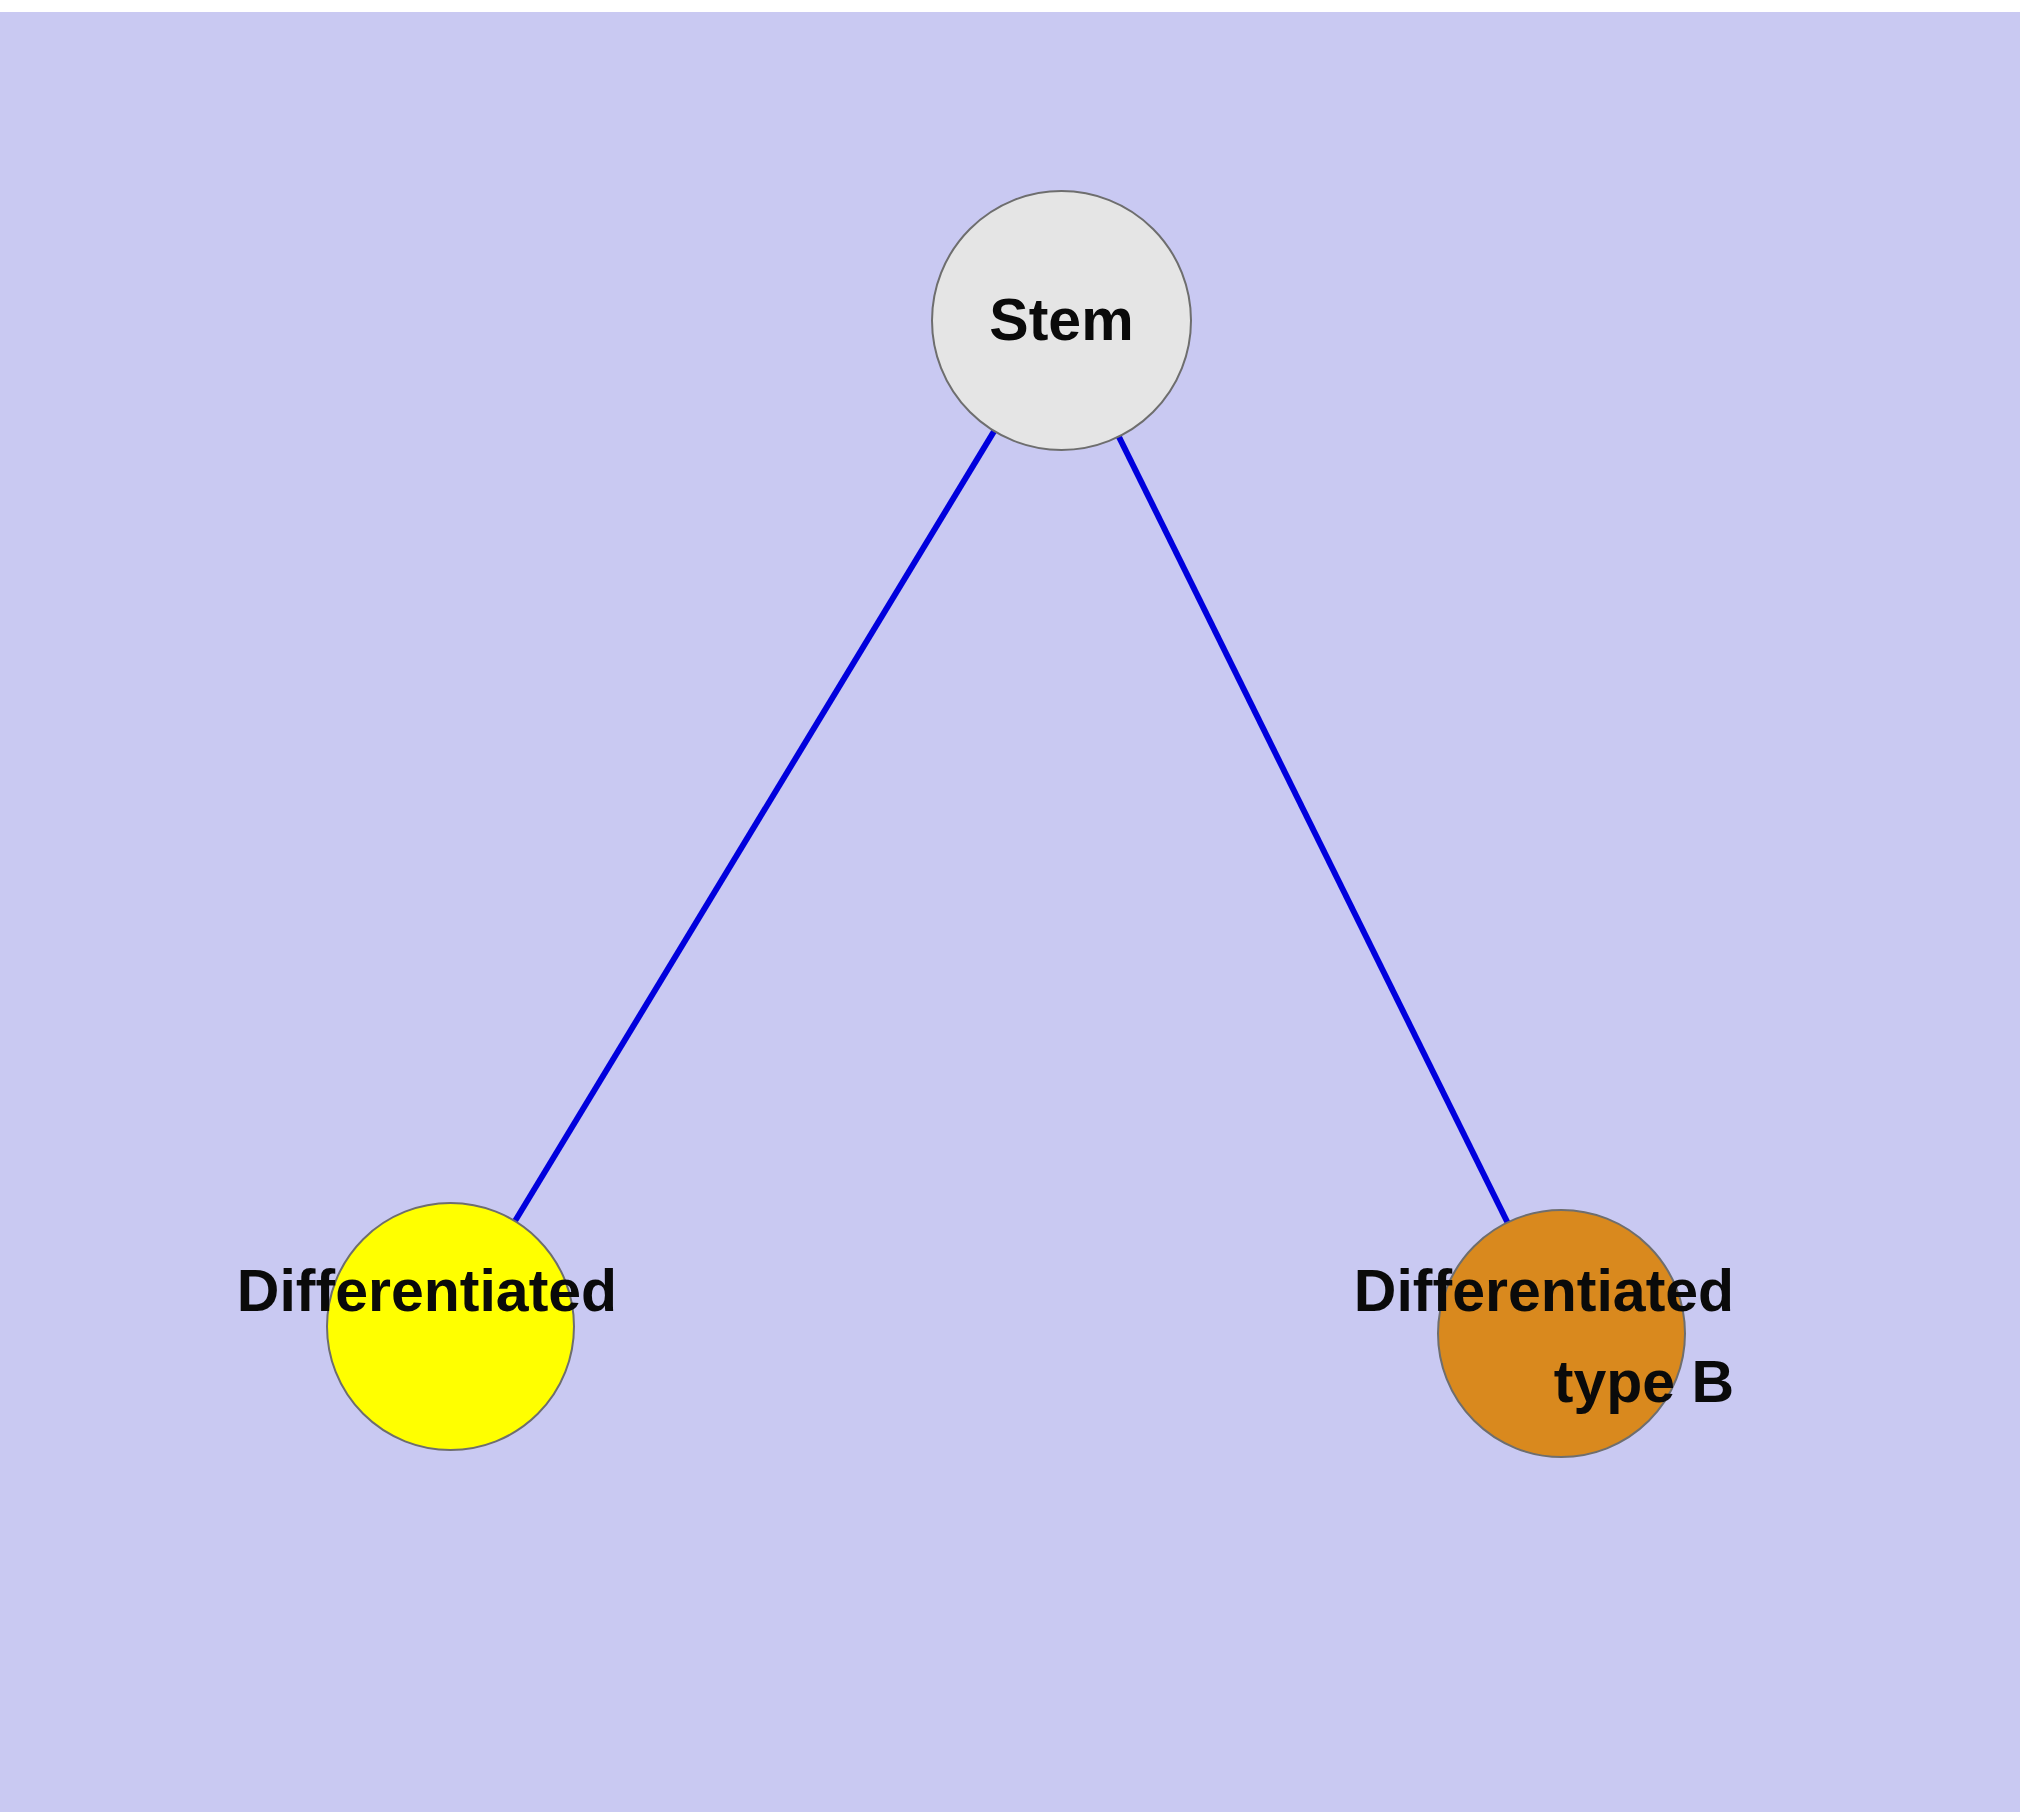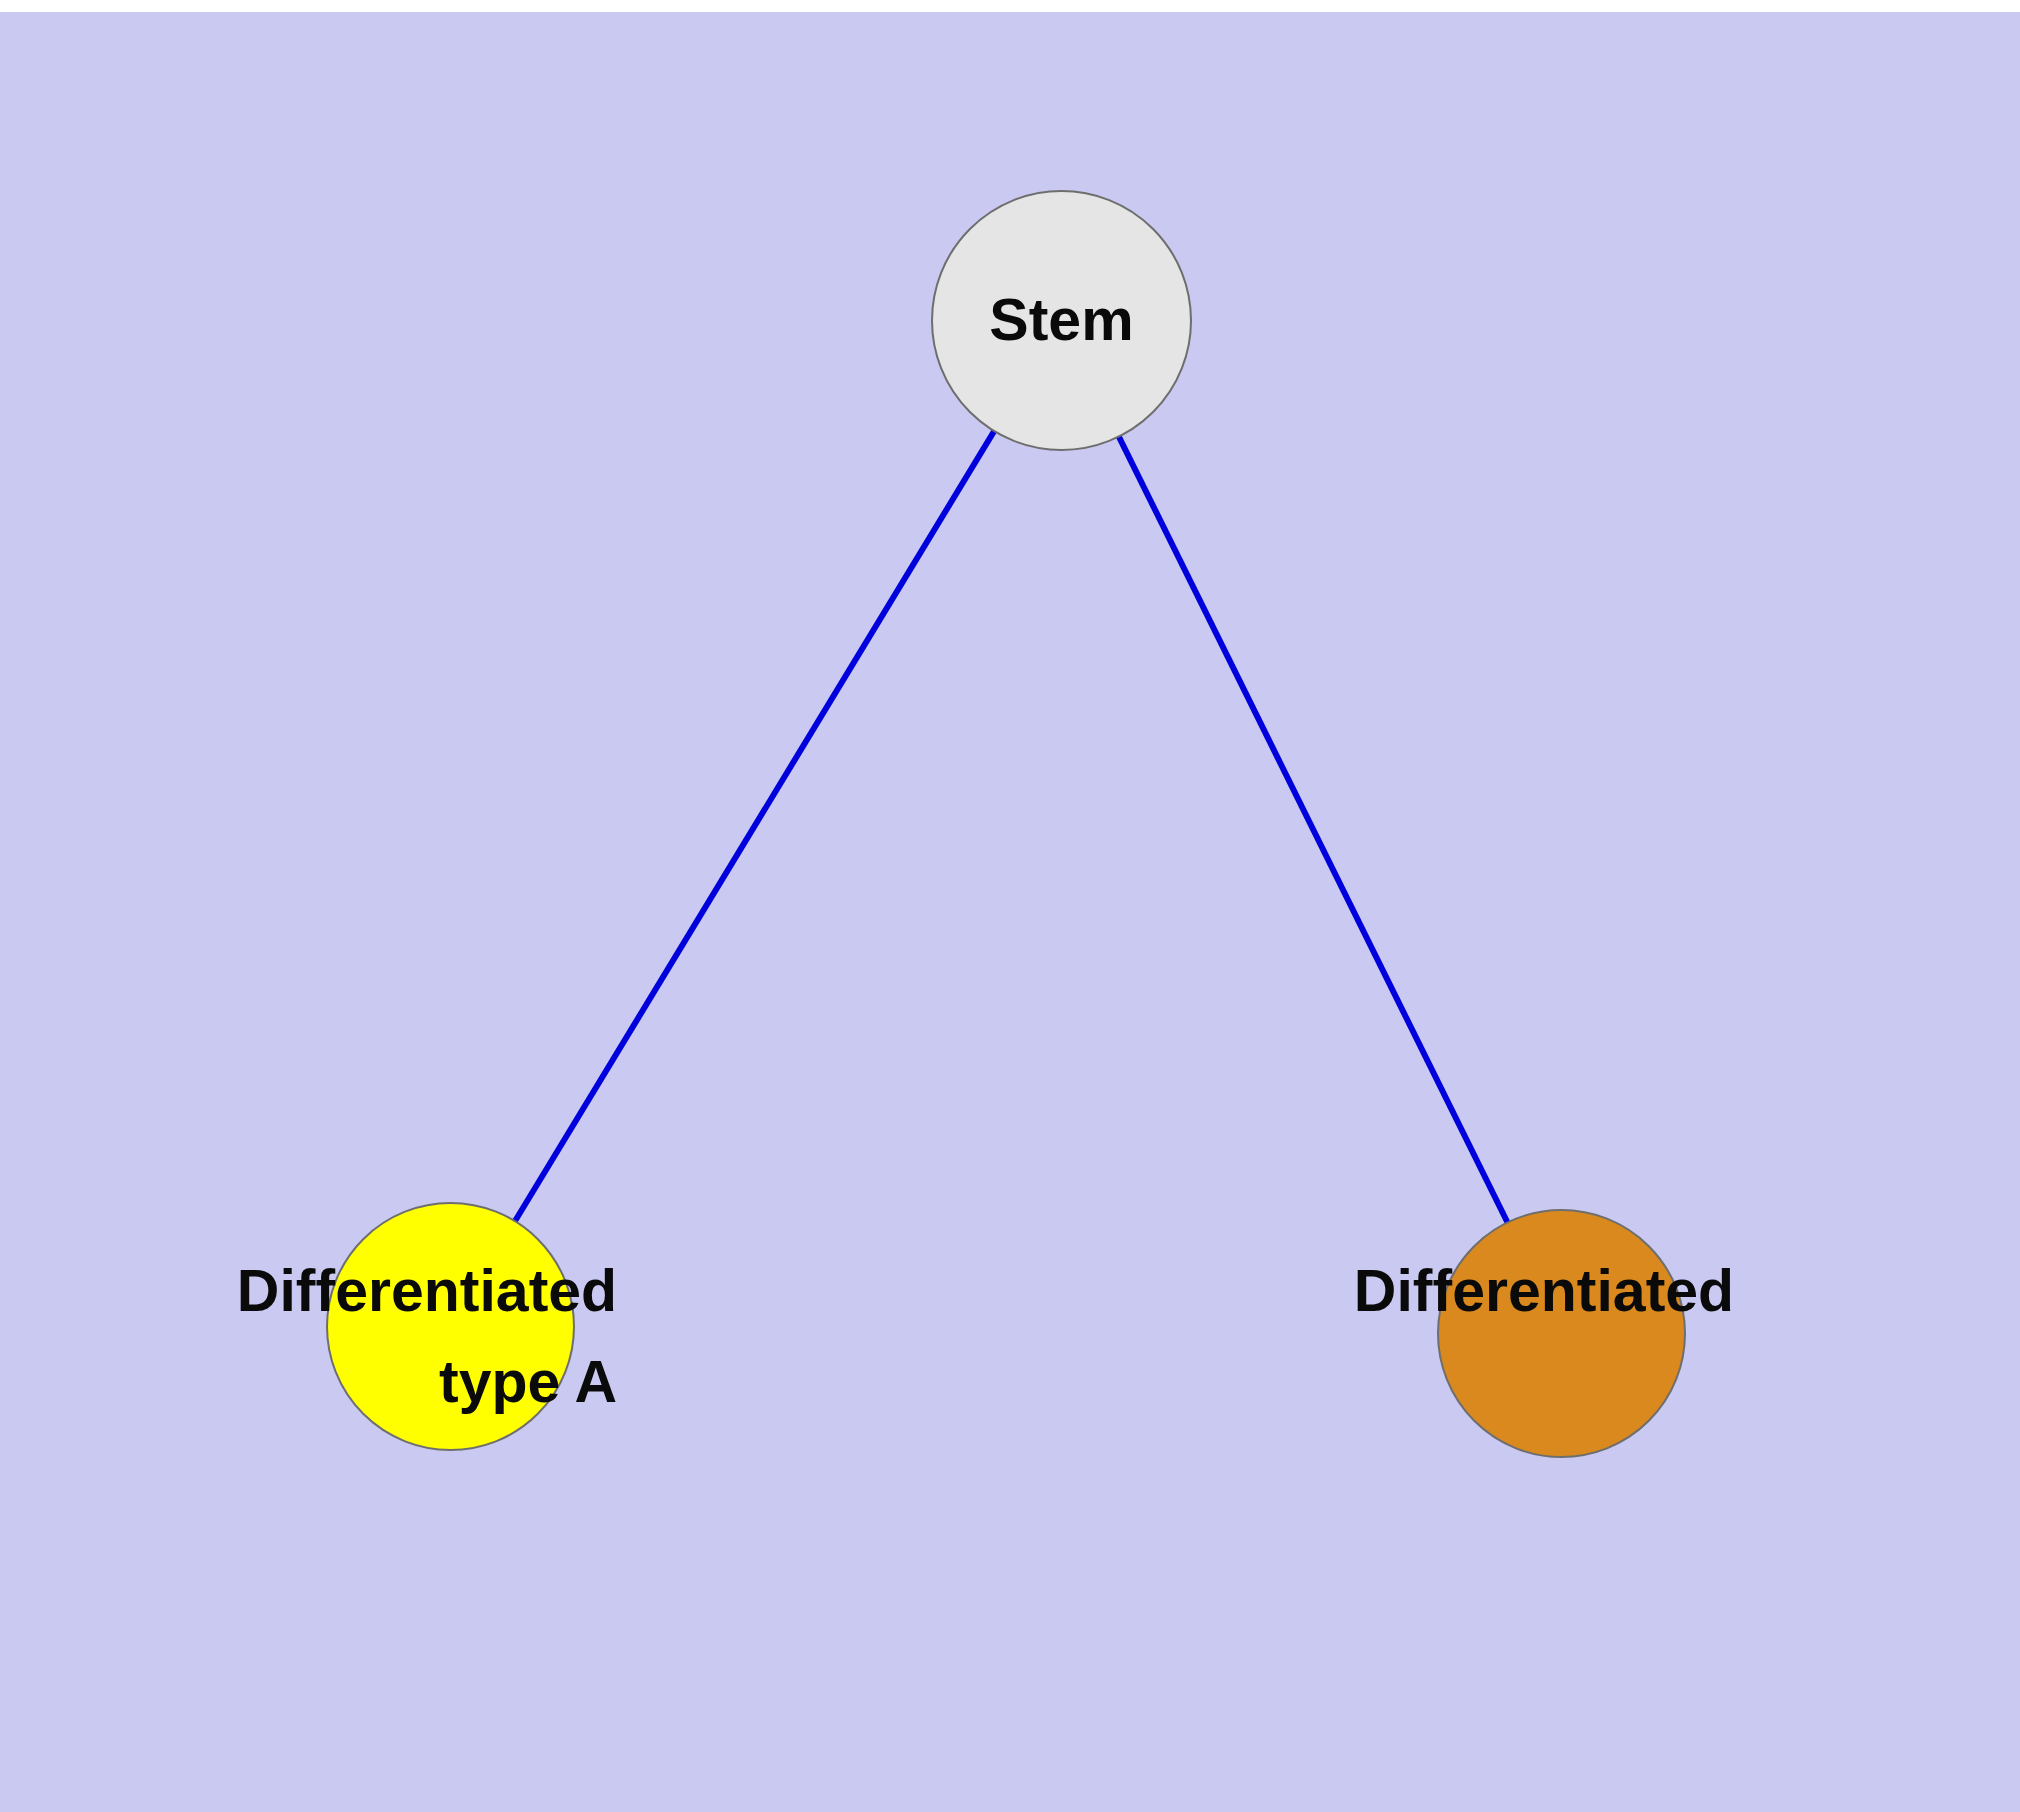--- a/index.html
+++ b/index.html
@@ -100,21 +100,21 @@
   <div class="node node-stem" style="background-color: #e5e5e5;">
     <span class="node-label label-inside">Stem</span>
   </div>
 
   <div class="node node-a" style="background-color: rgb(255, 255, 0);"></div>
 
   <div class="node node-b" style="background-color: rgb(217, 137, 30);"></div>
 
   <div class="node-label label-floating label-a">
     <div>Differentiated</div>
-    <div>type A</div>
   </div>
 
   <div class="node-label label-floating label-b">
     <div>Differentiated</div>
+    <div>type B</div>
   </div>
 
 </div>
 
 
 </body></html>

